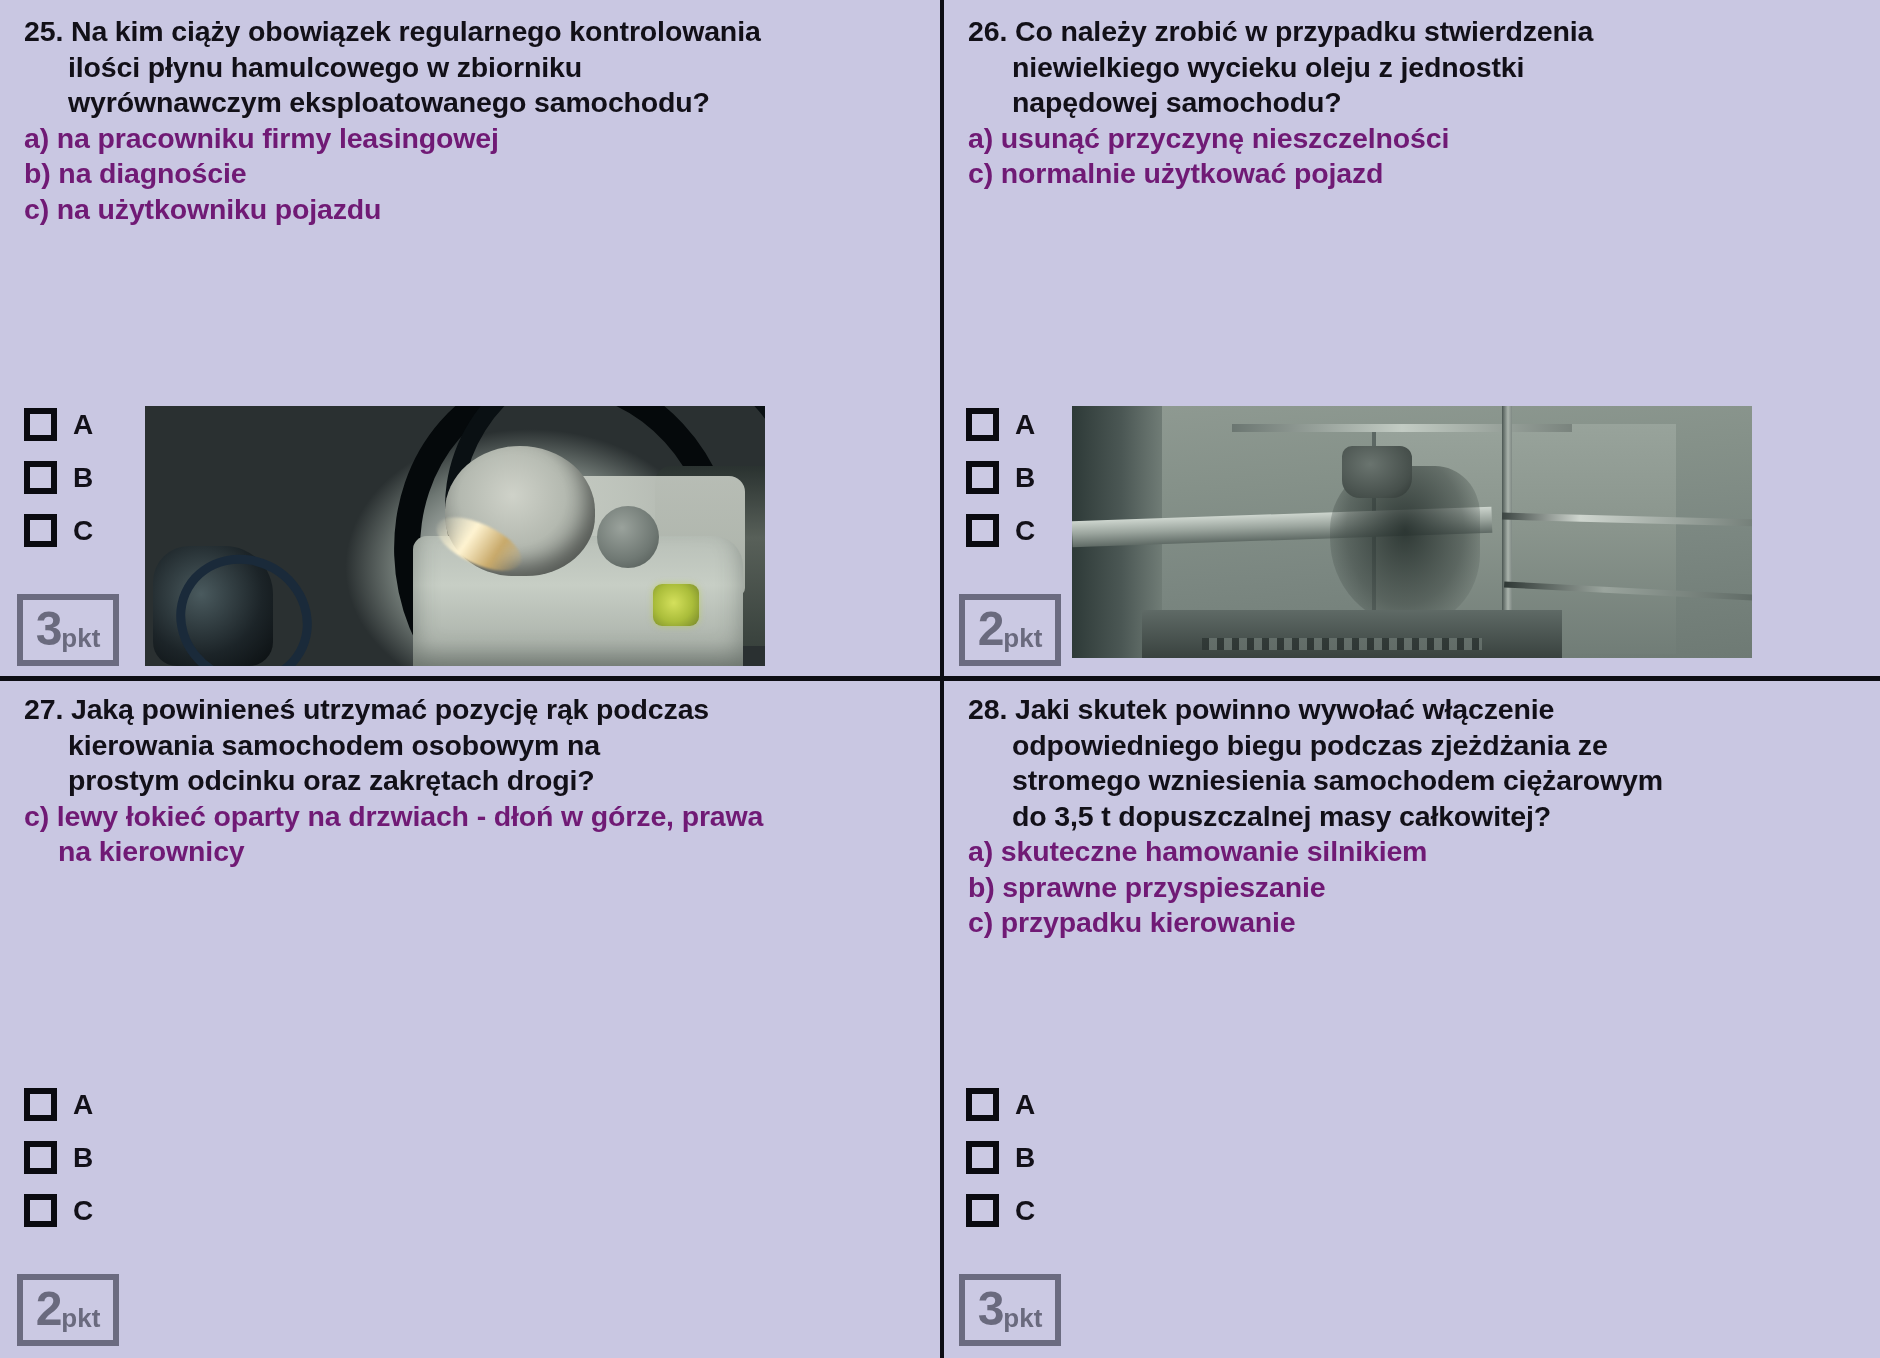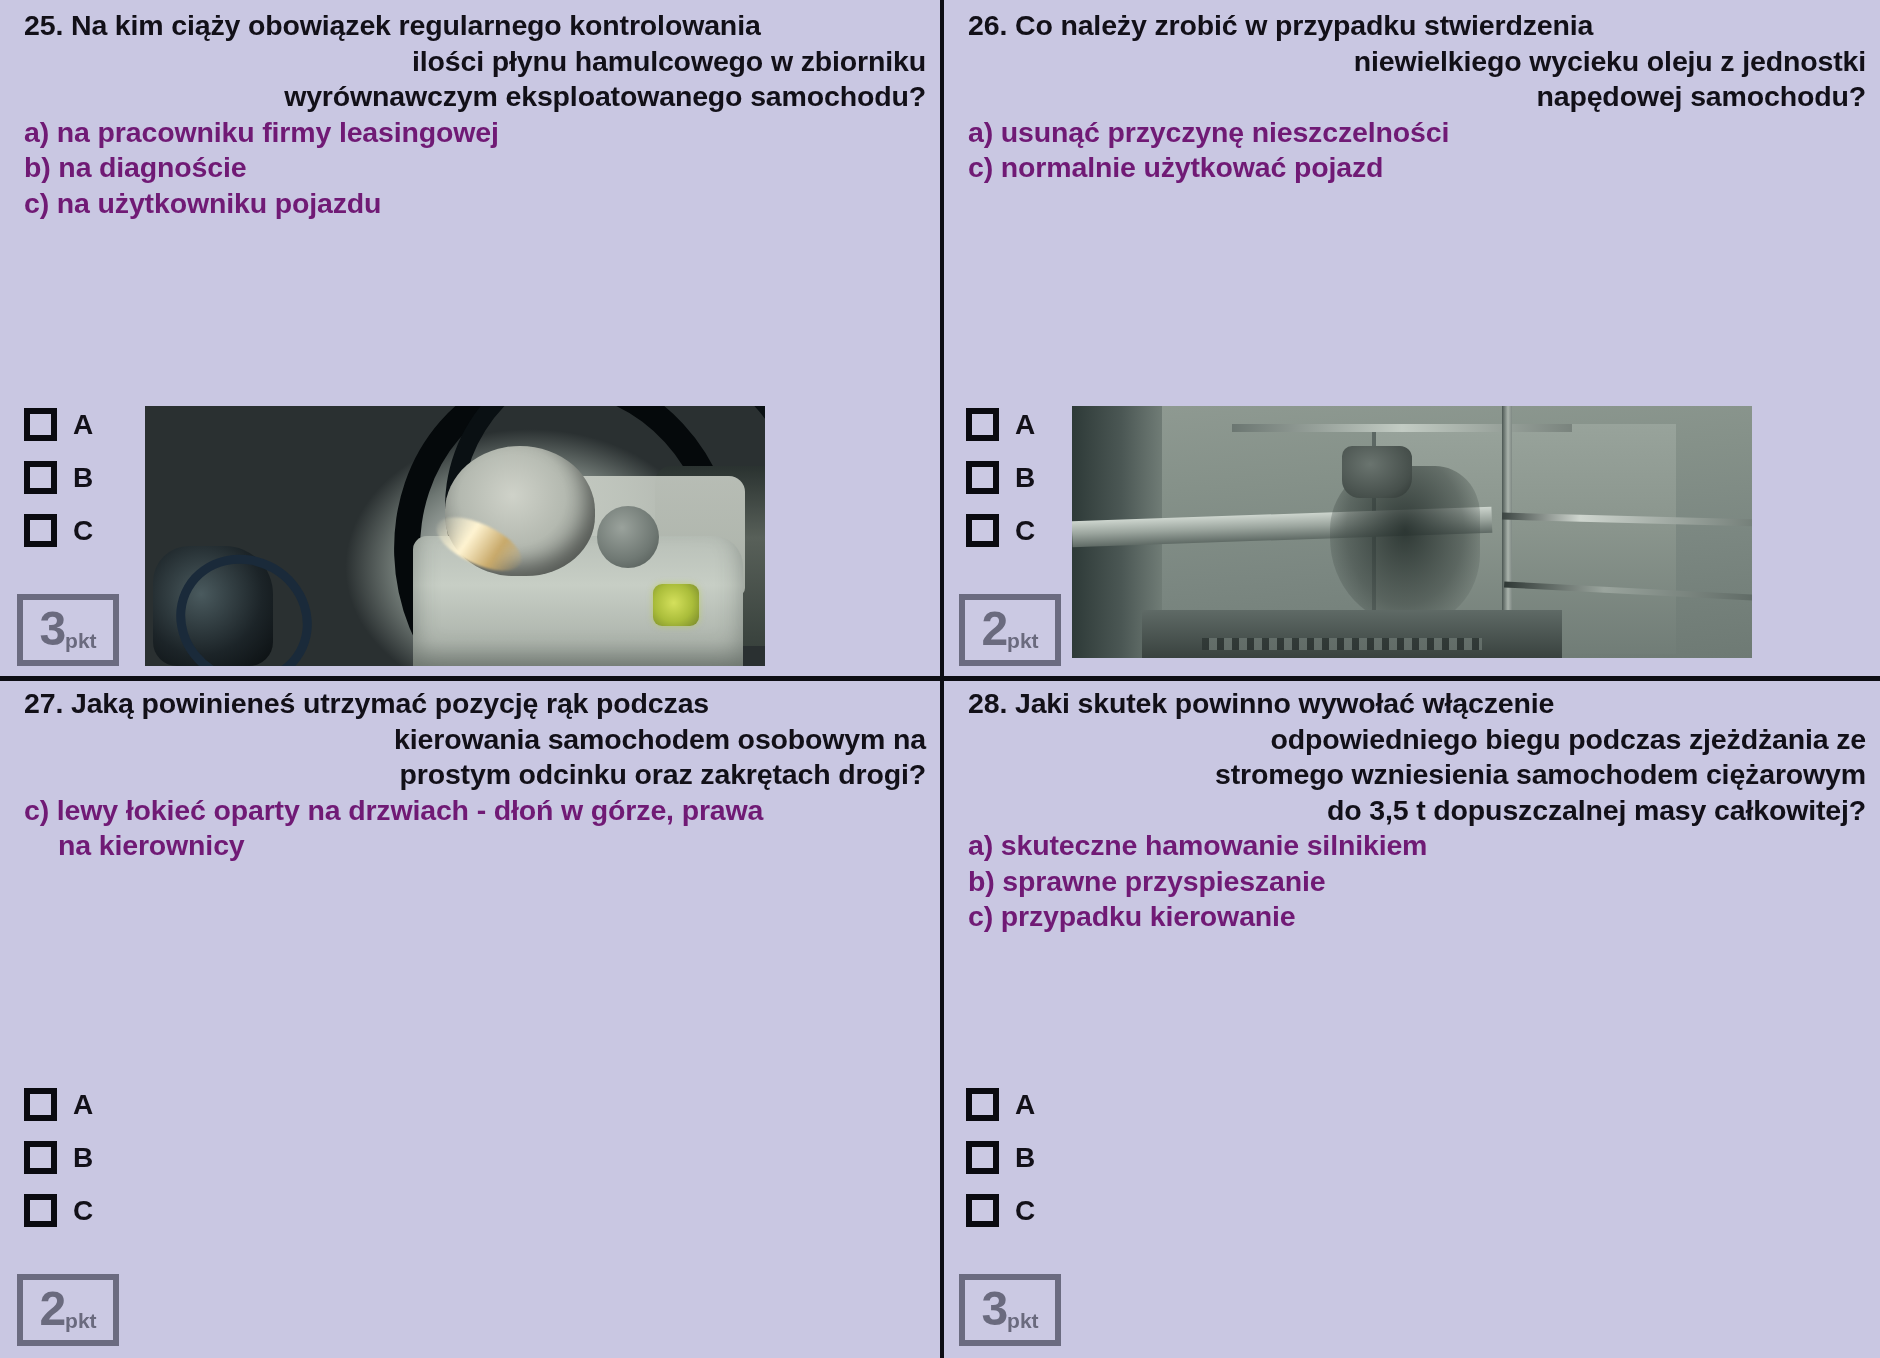--- a/index.html
+++ b/index.html
@@ -21,37 +21,37 @@
   .vline{
     position:absolute;left:940px;top:0;width:4px;height:1358px;
     background:#0d0d14;z-index:5;
   }
   .hline{
     position:absolute;left:0;top:676px;width:1880px;height:5px;
     background:#0d0d14;z-index:5;
   }
   .quad{
     position:relative;
-    padding:8px 0 0 0;
+    padding:14px 0 0 0;
     box-sizing:border-box;
     overflow:hidden;
   }
   .q-left{padding-left:24px;padding-right:16px;}
   .q-right{padding-left:26px;padding-right:14px;}
 
   .qtext{
     color:#121018;
     font-weight:bold;
     font-size:28.5px;
     line-height:35.5px;
     letter-spacing:-0.15px;
     white-space:nowrap;
   }
   .qline{display:block;}
-  .qline.indent{padding-left:44px;text-align:right;}
+  .qline.indent{padding-left:44px;}
 
   .answers{margin-top:0px;}
   .ans{
     color:#701a75;
     font-weight:bold;
     font-size:28.5px;
     line-height:35.5px;
     letter-spacing:-0.15px;
     white-space:nowrap;
   }
@@ -98,21 +98,21 @@
     padding-bottom:3px;
   }
   .pkt-num{
     font-size:48px;
     font-weight:bold;
     color:#6a6a7e;
     line-height:1;
     letter-spacing:-1px;
   }
   .pkt-unit{
-    font-size:21px;
+    font-size:26px;
     font-weight:bold;
     color:#6a6a7e;
     line-height:1;
     align-self:flex-end;
     padding-bottom:6px;
   }
 
   
   .photo{
     position:absolute;

